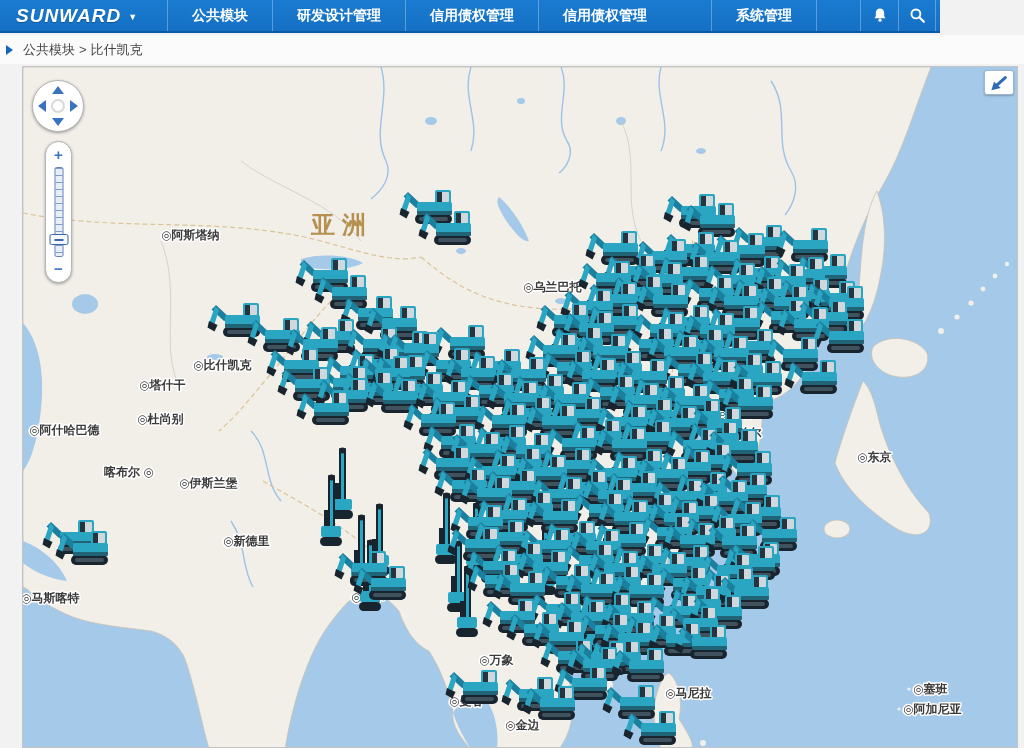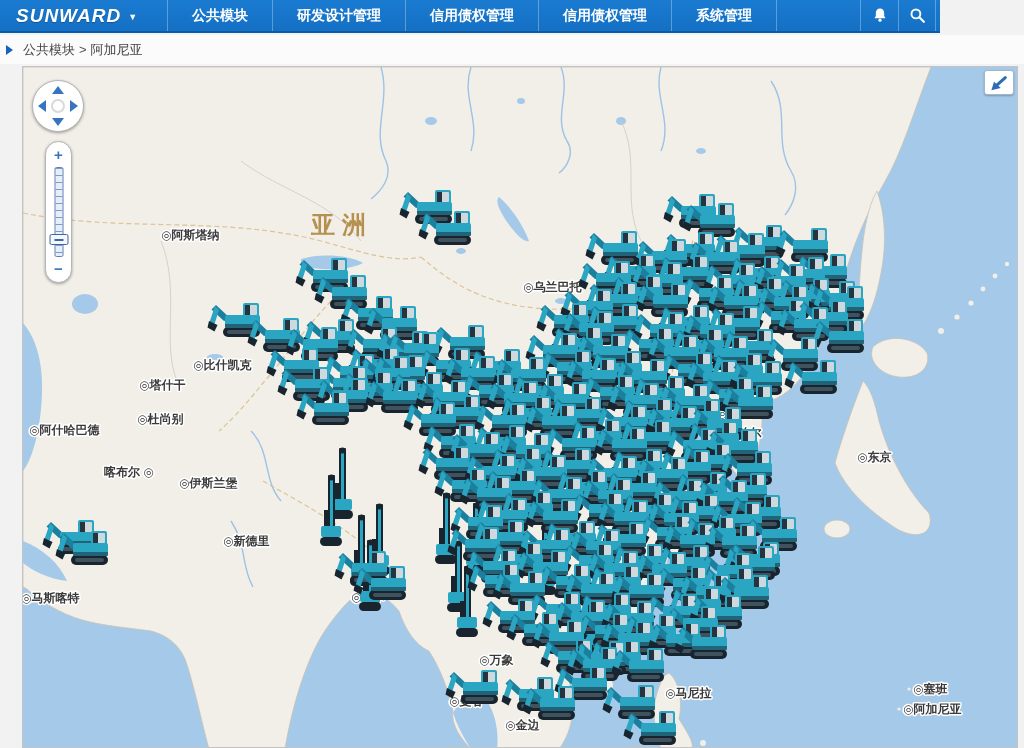--- a/index.html
+++ b/index.html
@@ -10,21 +10,21 @@
   .topbar { position:absolute; left:0; top:0; width:940px; height:33px;
     background:linear-gradient(#1a7bd0,#1470c4); border-bottom:2px solid #0b5aa6;
     display:flex; align-items:center; color:#fff; z-index:30; }
   .logo { display:flex; align-items:baseline; padding:0 14px 0 16px; cursor:pointer; }
   .logo-text { font-size:19px; font-weight:bold; font-style:italic; letter-spacing:1px;
     text-shadow:0 1px 1px rgba(0,0,0,.25); }
   .logo-caret { font-size:9px; margin-left:7px; transform:translateY(-2px); display:inline-block; }
   .nav { display:flex; height:100%; margin-left:16px; }
   .nav-item { display:flex; align-items:center; padding:0 24px; font-size:14px; font-weight:bold;
     color:#fff; cursor:pointer; border-left:1px solid rgba(255,255,255,.30); }
-  .nav-item:last-child { border-right:1px solid rgba(255,255,255,.30); }
+  .nav-item:last-child { border-right:1px solid rgba(255,255,255,.30);margin-left:40px; }
   .topbar-right { margin-left:auto; display:flex; height:100%; align-items:center; }
   .top-icon-btn { width:38px; height:100%; display:flex; align-items:center; justify-content:center;
     border-left:1px solid rgba(255,255,255,.30); cursor:pointer; }
   .top-icon-btn:last-child { border-right:1px solid rgba(255,255,255,.30); margin-right:4px; }
 
   
   .crumb-bar { position:absolute; left:0; top:35px; width:1024px; height:29px; background:#fbfbfb;
     display:flex; align-items:center; z-index:20; }
   .crumb-arrow { width:0; height:0; border-top:5px solid transparent; border-bottom:5px solid transparent;
     border-left:7px solid #1565c0; margin:0 10px 0 6px; }
@@ -104,21 +104,21 @@
         <circle cx="10" cy="10" r="5.6" fill="none" stroke="#fff" stroke-width="2.4"></circle>
         <line x1="14.6" y1="14.6" x2="20" y2="20" stroke="#fff" stroke-width="2.8" stroke-linecap="round"></line>
       </svg>
     </div>
   </div>
 </div>
 
 <div class="crumb-bar">
   <div class="crumb-arrow"></div>
   <div class="crumb-text">
-    <b>公共模块</b><span class="crumb-sep">&gt;</span><b>阿加尼亚</b>
+    <b>公共模块</b><span class="crumb-sep">&gt;</span><b>比什凯克</b>
   </div>
 </div>
 
 <div class="map-panel">
 
   <svg class="mapsvg" id="mapsvg" width="996" height="682" viewBox="22 66 996 682">
     <defs>
 
       <symbol id="sym-exc" viewBox="0 0 56 40">
         <path d="M24 21 L9 7 L4.5 11.5 L17 23 Z" fill="var(--tealDark)"></path>

